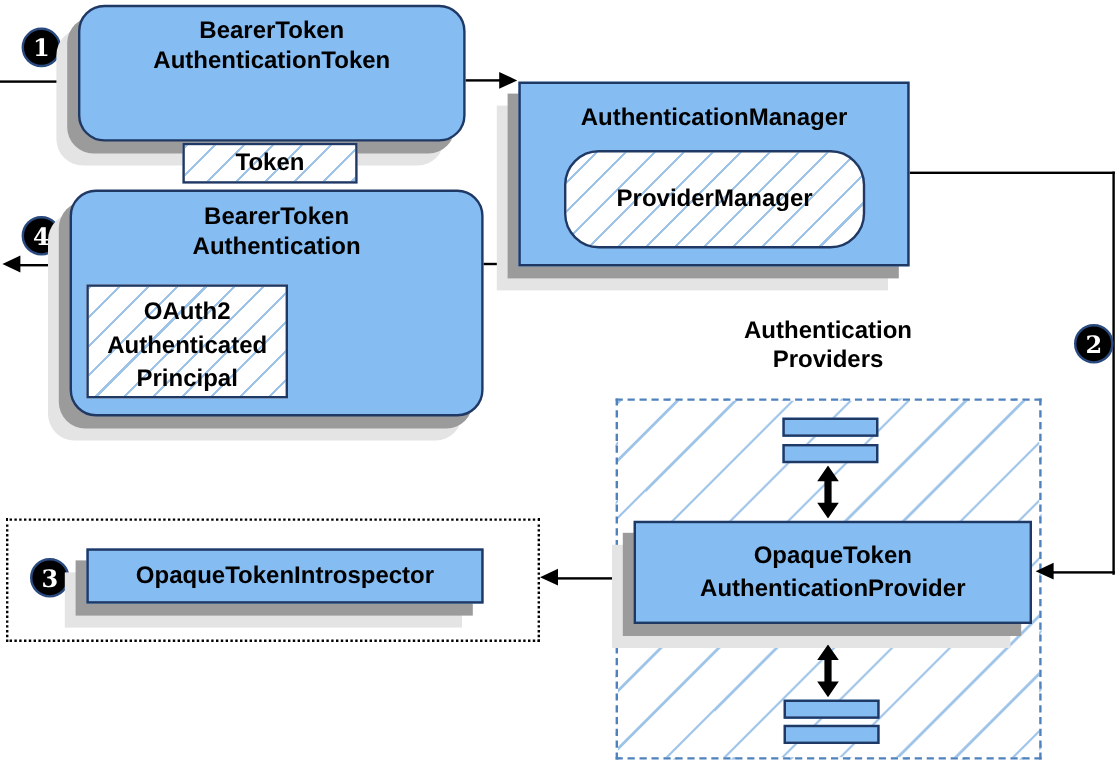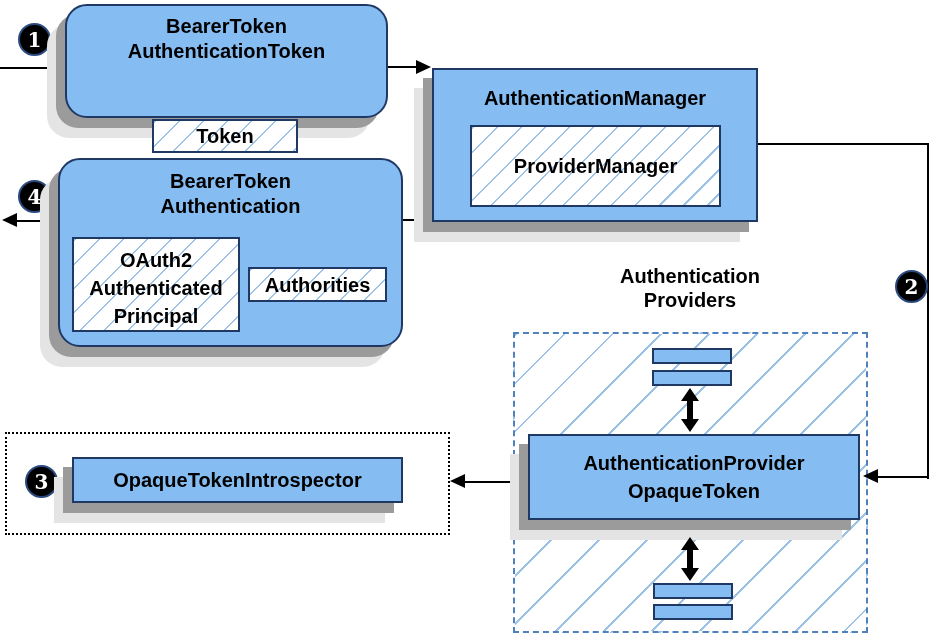--- a/index.html
+++ b/index.html
@@ -76,21 +76,21 @@
   
   #line-step1{left:0;top:67px;width:65px;}
   #badge-1{left:18px;top:23px;}
   #box-btat{left:65px;top:4px;width:323px;height:114px;}
   #box-btat .node-title{margin-top:8px;}
   #token-box{left:152px;top:78px;width:146px;height:34px;margin-top:41px;}
   #line-btat-am{left:388px;top:66px;width:29px;}
   #arrow-am{left:416px;top:60px;}
   #box-am{left:432px;top:68px;width:326px;height:154px;}
   #box-am .node-title{margin-top:16px;}
-  #pm-box{left:470px;top:125px;width:251px;height:82px;}
+  #pm-box{left:470px;top:125px;width:251px;height:82px;border-radius:29px;}
   #line-am-right{left:758px;top:143px;width:171px;}
   #line-right-v{left:927px;top:143px;height:336px;}
   #line-into-otap{left:875px;top:476px;width:54px;}
   #arrow-otap{left:863px;top:469px;}
   #badge-2{left:895px;top:270px;}
   #line-bta-am{left:403px;top:219px;width:29px;}
   #box-bta{left:58px;top:158px;width:345px;height:189px;}
   #box-bta .node-title{margin-top:9px;}
   #oauth2-box{left:72px;top:237px;width:168px;height:95px;justify-content:flex-end;}
   #authorities-box{left:248px;top:267px;width:139px;height:35px;}
@@ -162,42 +162,39 @@
     <div class="node-title">
       <span>BearerToken</span>
       <span>Authentication</span>
     </div>
   </div>
   <div class="hatch-box" id="oauth2-box">
     <span>OAuth2</span>
     <span>Authenticated</span>
     <span>Principal</span>
   </div>
-  <div class="hatch-box" id="authorities-box">
-    <span>Authorities</span>
-  </div>
 
   <div class="zone-label" id="providers-label">
     <span>Authentication</span>
     <span>Providers</span>
   </div>
 
   <div class="bar" id="bar-t1"></div>
   <div class="bar" id="bar-t2"></div>
 
   <div class="dbl-arrow" id="dbl-arrow-top">
     <svg width="24" height="44" viewBox="0 0 24 44">
         <path d="M12 0 L21 13 L15 13 L15 31 L21 31 L12 44 L3 31 L9 31 L9 13 L3 13 Z" fill="#000"></path>
       </svg>
   </div>
 
   <div class="node" id="box-otap">
     <div class="node-title">
+      <span>OpaqueToken</span>
       <span>AuthenticationProvider</span>
-      <span>OpaqueToken</span>
     </div>
   </div>
 
   <div class="dbl-arrow" id="dbl-arrow-bottom">
     <svg width="24" height="44" viewBox="0 0 24 44">
         <path d="M12 0 L21 13 L15 13 L15 31 L21 31 L12 44 L3 31 L9 31 L9 13 L3 13 Z" fill="#000"></path>
       </svg>
   </div>
 
   <div class="bar" id="bar-b1"></div>

